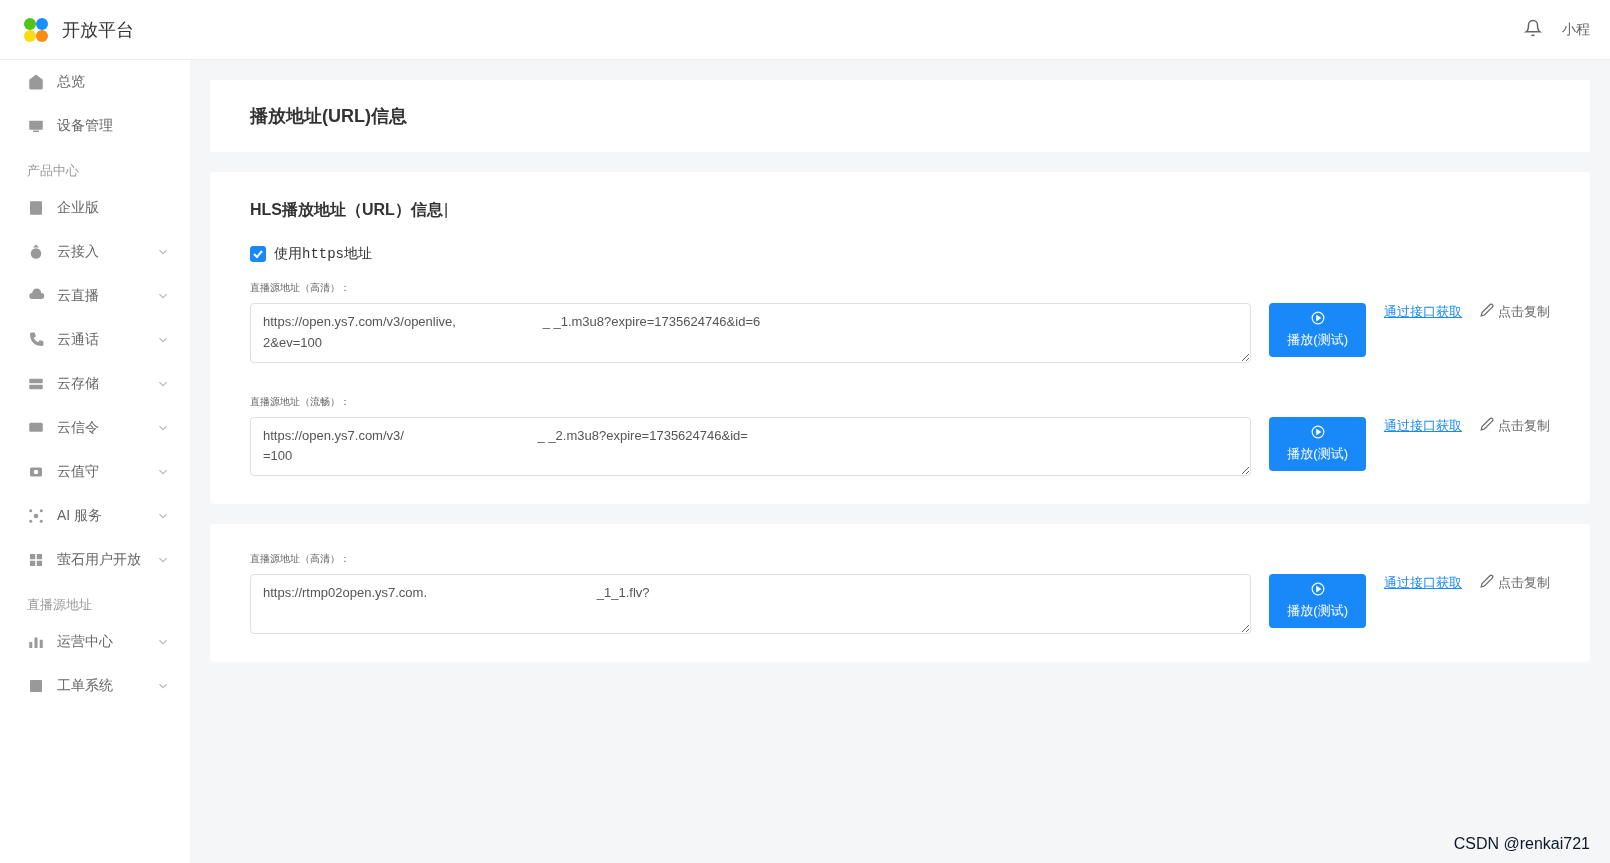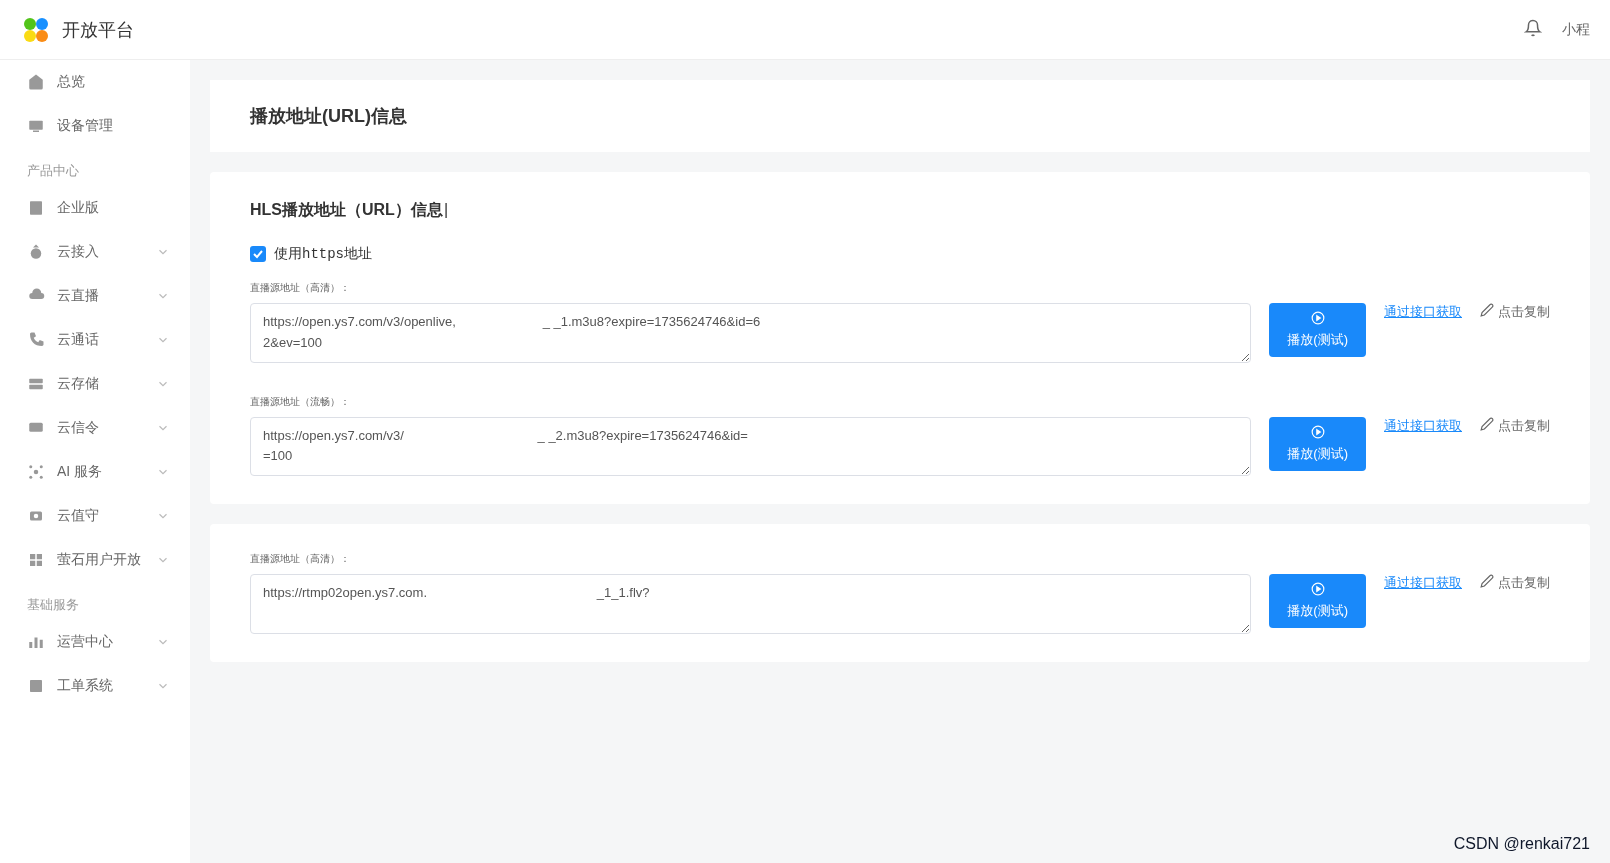--- a/index.html
+++ b/index.html
@@ -160,59 +160,59 @@
           </svg>
         </span>
        <span>云信令</span>
        <svg class="sidebar-chevron" viewBox="0 0 24 24" fill="none" stroke="currentColor" stroke-width="2">
           <polyline points="6 9 12 15 18 9"></polyline>
         </svg>
      </div>
       <div class="sidebar-item">
        <span class="sidebar-icon">
           <svg viewBox="0 0 24 24" fill="currentColor">
+            <rect x="4" y="6" width="16" height="12" rx="2"></rect>
+            <circle cx="12" cy="12" r="3" fill="#fff"></circle>
+          </svg>
+        </span>
+       <span>云值守</span>
+       <svg class="sidebar-chevron" viewBox="0 0 24 24" fill="none" stroke="currentColor" stroke-width="2">
+          <polyline points="6 9 12 15 18 9"></polyline>
+        </svg>
+     </div>
+      <div class="sidebar-item">
+       <span class="sidebar-icon">
+          <svg viewBox="0 0 24 24" fill="currentColor">
             <circle cx="12" cy="12" r="3"></circle>
             <circle cx="5" cy="5" r="2"></circle>
             <circle cx="19" cy="5" r="2"></circle>
             <circle cx="5" cy="19" r="2"></circle>
             <circle cx="19" cy="19" r="2"></circle>
           </svg>
         </span>
        <span>AI 服务</span>
        <svg class="sidebar-chevron" viewBox="0 0 24 24" fill="none" stroke="currentColor" stroke-width="2">
           <polyline points="6 9 12 15 18 9"></polyline>
         </svg>
      </div>
       <div class="sidebar-item">
        <span class="sidebar-icon">
           <svg viewBox="0 0 24 24" fill="currentColor">
-            <rect x="4" y="6" width="16" height="12" rx="2"></rect>
-            <circle cx="12" cy="12" r="3" fill="#fff"></circle>
-          </svg>
-        </span>
-       <span>云值守</span>
-       <svg class="sidebar-chevron" viewBox="0 0 24 24" fill="none" stroke="currentColor" stroke-width="2">
-          <polyline points="6 9 12 15 18 9"></polyline>
-        </svg>
-     </div>
-      <div class="sidebar-item">
-       <span class="sidebar-icon">
-          <svg viewBox="0 0 24 24" fill="currentColor">
             <rect x="4" y="4" width="7" height="7"></rect>
             <rect x="13" y="4" width="7" height="7"></rect>
             <rect x="4" y="13" width="7" height="7"></rect>
             <rect x="13" y="13" width="7" height="7"></rect>
           </svg>
         </span>
        <span>萤石用户开放</span>
        <svg class="sidebar-chevron" viewBox="0 0 24 24" fill="none" stroke="currentColor" stroke-width="2">
           <polyline points="6 9 12 15 18 9"></polyline>
         </svg>
      </div>
-      <div class="sidebar-section">基础服务</div>
+      <div class="sidebar-section">直播源地址</div>
       <div class="sidebar-item">
        <span class="sidebar-icon">
           <svg viewBox="0 0 24 24" fill="currentColor">
             <rect x="3" y="12" width="4" height="8"></rect>
             <rect x="10" y="6" width="4" height="14"></rect>
             <rect x="17" y="9" width="4" height="11"></rect>
           </svg>
         </span>
        <span>运营中心</span>
        <svg class="sidebar-chevron" viewBox="0 0 24 24" fill="none" stroke="currentColor" stroke-width="2">

